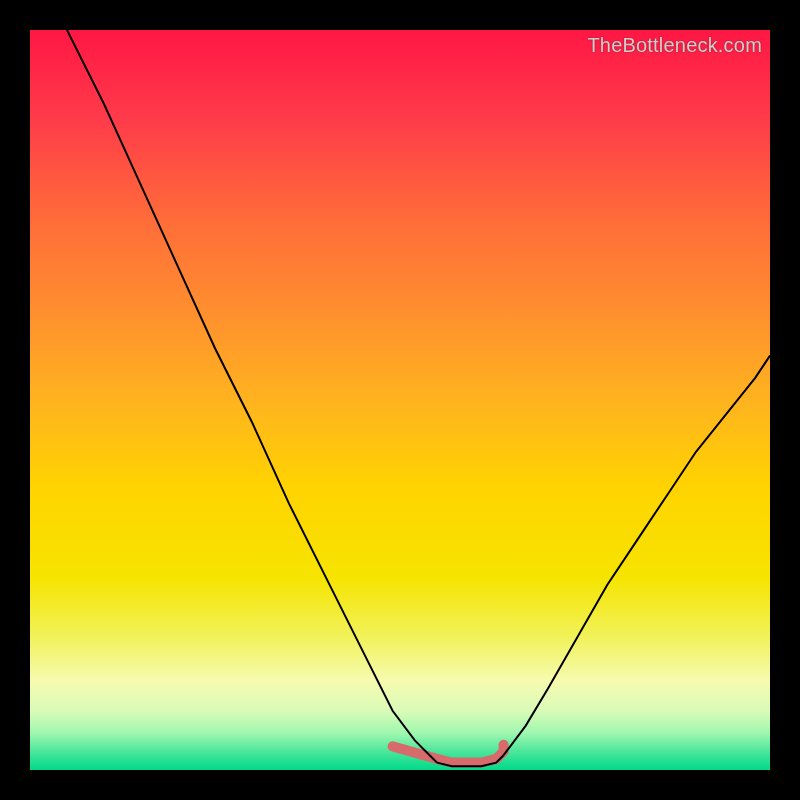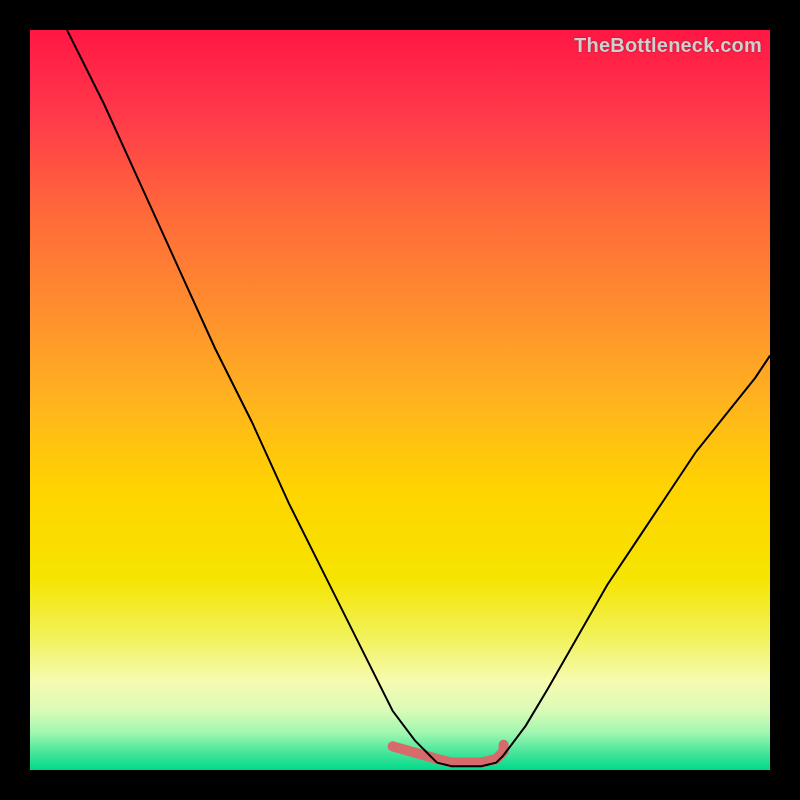--- a/index.html
+++ b/index.html
@@ -23,21 +23,21 @@
     width: 740px;
     height: 740px;
     overflow: hidden;
   }
   .watermark {
     position: absolute;
     top: 4px;
     right: 8px;
     color: #cfcfcf;
     font-size: 20px;
-    font-weight: 700;
+    font-weight: 400;
     letter-spacing: 0.2px;
     text-shadow: 0 0 2px rgba(0,0,0,0.4);
   }
   .curve {
     stroke: #000000;
     stroke-width: 2;
     fill: none;
   }
   .thick {
     stroke: #d76a6a;

